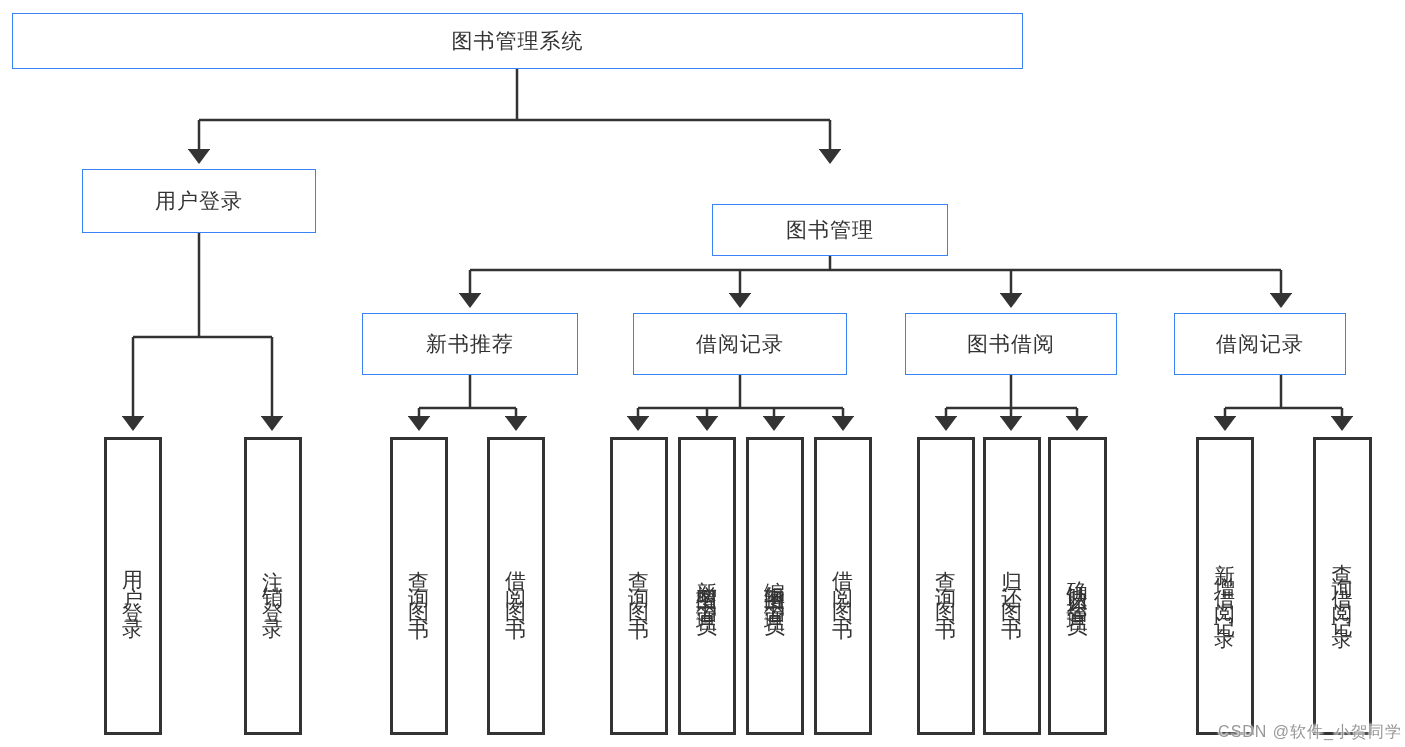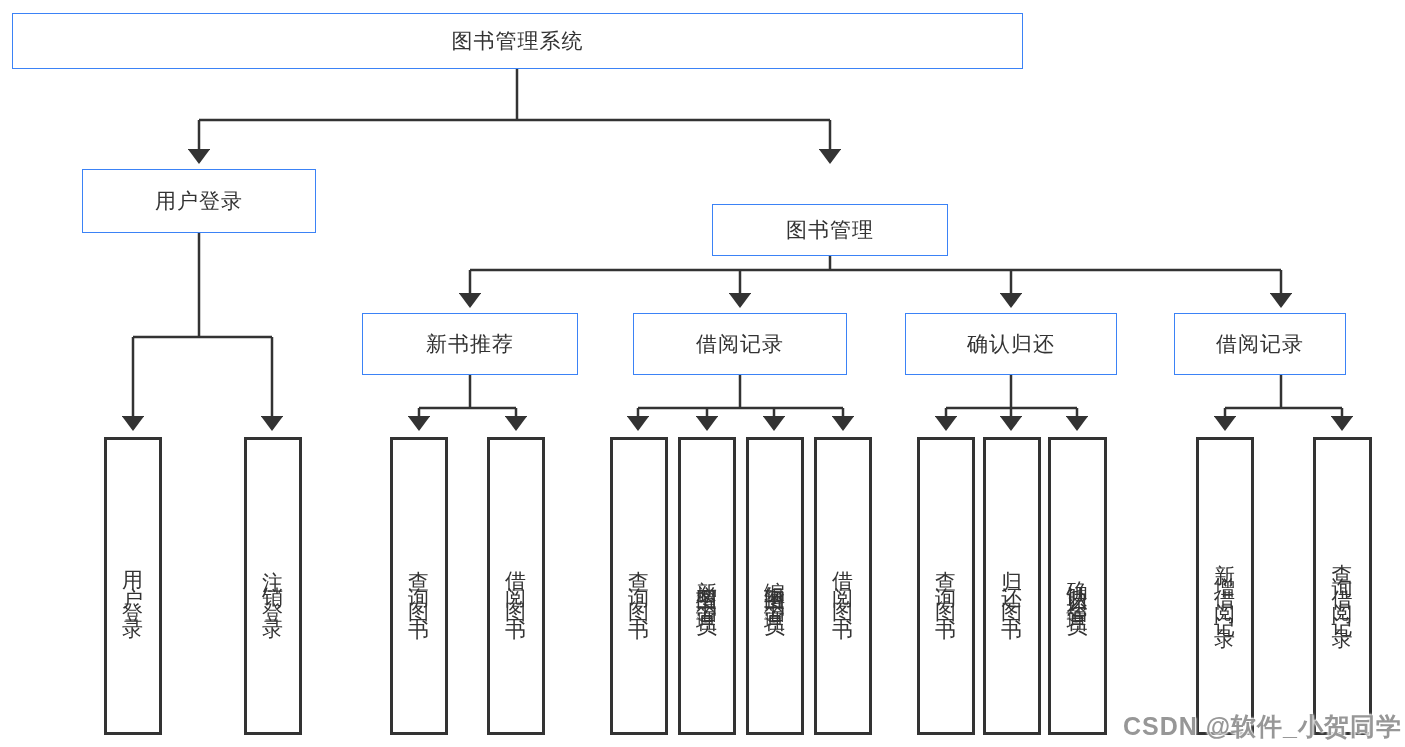--- a/index.html
+++ b/index.html
@@ -52,27 +52,26 @@
     top: 437px;
     height: 298px;
     width: 58px;
   }
   .leaf.med  { letter-spacing: 13px; }
   .leaf.long { letter-spacing: 5px;  }
   .watermark {
     position: absolute;
     right: 3px;
     bottom: 4px;
-    font-size: 25px;
+    font-size: 16px;
     color: #979797;
     letter-spacing: 1px;
     text-shadow: 0 0 3px #ffffff, 1px 1px 2px #ffffff, -1px -1px 2px #ffffff;
     z-index: 5;
     white-space: nowrap;
-    font-weight: bold;
   }
 </style>
 </head>
 <body>
 
 <div class="canvas">
 
   <svg class="connectors" width="1405" height="747" viewBox="0 0 1405 747" xmlns="http://www.w3.org/2000/svg">
     <defs>
       <marker id="arrow" viewBox="0 0 6 9" refX="5.2" refY="4.5" markerWidth="6" markerHeight="9" orient="auto">
@@ -123,21 +122,21 @@
     </g>
   </svg>
 
   <div class="node" style="left:12px; top:13px; width:1011px; height:56px;">图书管理系统</div>
 
   <div class="node" style="left:82px; top:169px; width:234px; height:64px;">用户登录</div>
   <div class="node" style="left:712px; top:168px; width:236px; height:52px;margin-top:36px;">图书管理</div>
 
   <div class="node" style="left:362px; top:313px; width:216px; height:62px;">新书推荐</div>
   <div class="node" style="left:633px; top:313px; width:214px; height:62px;">借阅记录</div>
-  <div class="node" style="left:905px; top:313px; width:212px; height:62px;">确认归还</div>
+  <div class="node" style="left:905px; top:313px; width:212px; height:62px;">图书借阅</div>
   <div class="node" style="left:1174px; top:313px; width:172px; height:62px;">借阅记录</div>
 
   <div class="leaf" style="left:104px;">用户登录</div>
   <div class="leaf" style="left:244px;">注销登录</div>
 
   <div class="leaf" style="left:390px;">查询图书</div>
   <div class="leaf" style="left:487px;">借阅图书</div>
 
   <div class="leaf" style="left:610px;">查询图书</div>
   <div class="leaf long" style="left:678px;">新增图书（管理员）</div>

